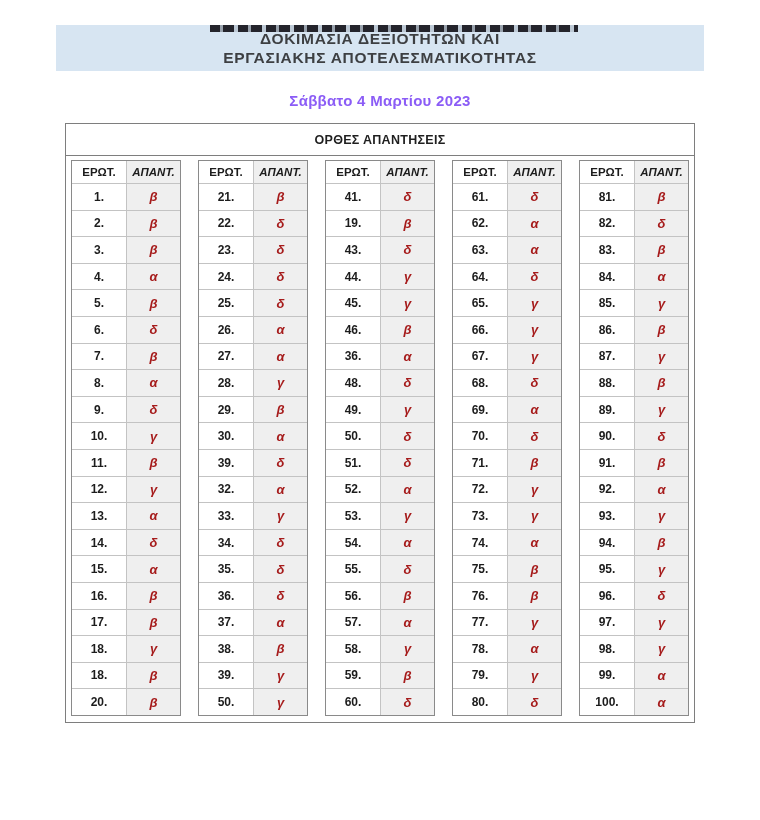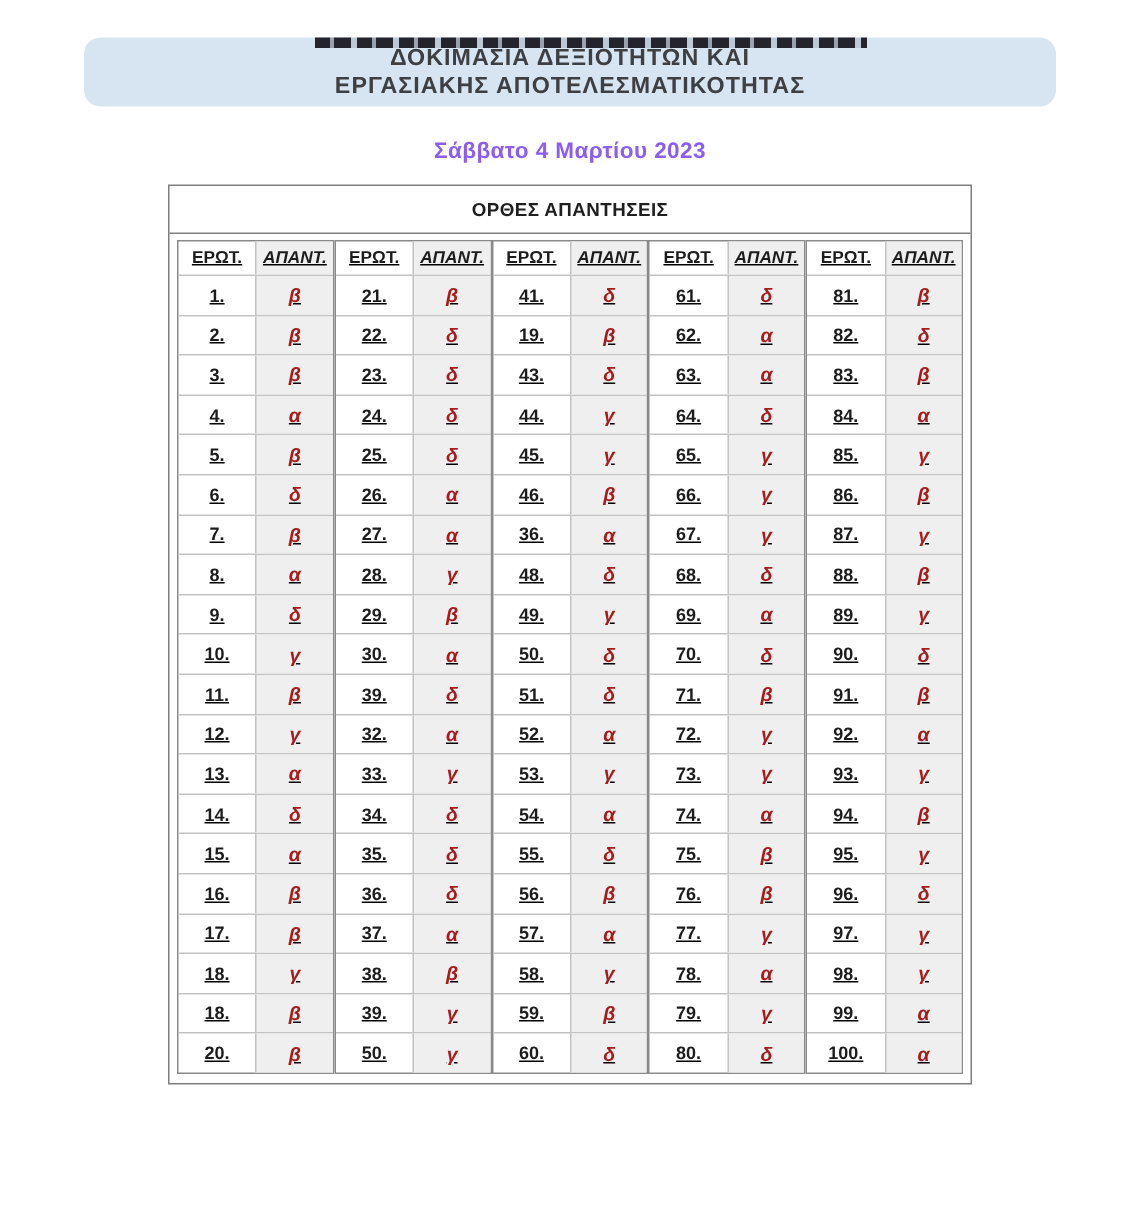--- a/index.html
+++ b/index.html
@@ -19,46 +19,44 @@
       #24242c 13px 24px, rgba(36,36,44,.15) 24px 28px);
   }
 
   .title-band {
     margin: 25px auto 0; width: 648px;
     background: #d7e5f2;
     text-align: center;
     font-weight: bold; font-size: 15.5px; line-height: 19px;
     color: #3d3f42; letter-spacing: .7px;
     padding: 4px 0 4px;
-    border-radius: 11px;
   }
 
   .date-line {
     margin-top: 21px;
     text-align: center;
     font-weight: bold; font-size: 15px; color: #8b5cf6;
     letter-spacing: .3px;
   }
 
   .answers-box {
-    width: 536px; margin: 14px auto 0;
+    width: 630px; margin: 14px auto 0;
     border: 1px solid #7e7e7e;
     background: #fff;
   }
   .answers-title {
     text-align: center;
     font-weight: bold; font-size: 12.5px; color: #1f1f1f;
     letter-spacing: .3px;
     padding: 9px 0 8px;
     border-bottom: 1px solid #7e7e7e;
   }
   .groups {
     display: flex; justify-content: space-between;
     padding: 4px 5px 6px;
-    text-decoration: underline;
   }
   .subtable { width: 110px; border: 1px solid #8a8a8a; background: #fff; }
   .tr { display: flex; height: 26.6px; border-top: 1px solid #c3c3c3; }
   .tr.header-row { height: 22px; border-top: none; }
   .cell {
     width: 50%;
     display: flex; align-items: center; justify-content: center;
     font-size: 12px; font-weight: bold; color: #1c1c1c;
   }
   .cell.a { background: #efefef; border-left: 1px solid #c3c3c3; }

